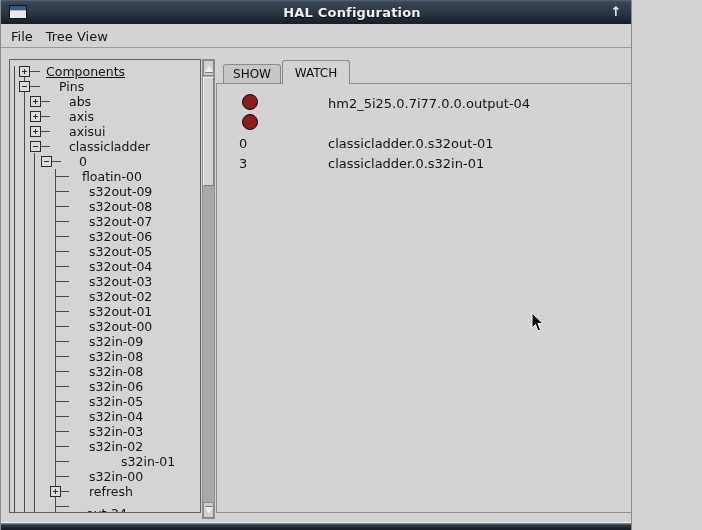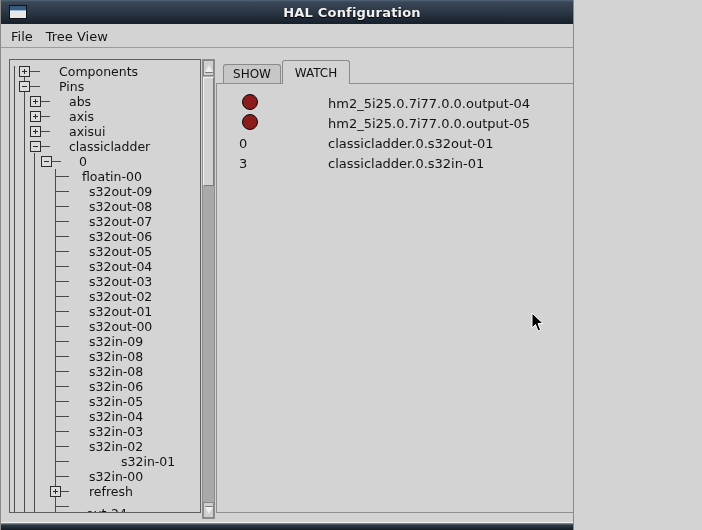--- a/index.html
+++ b/index.html
@@ -1,18 +1,18 @@
 <!DOCTYPE html>
 <html><head>
 <meta charset="utf-8">
 <style>
   * { margin:0; padding:0; box-sizing:border-box; }
   html,body { width:702px; height:530px; }
   body { font-family:"DejaVu Sans", sans-serif; background:#d3d3d3; }
-  .window { position:relative; width:574px; height:530px; background:#d3d3d3; overflow:hidden;
+  .window { position:relative; width:632px; height:530px; background:#d3d3d3; overflow:hidden;
             border-left:1px solid #8a8a8a; border-right:1px solid #8a8a8a; }
 
   
   .titlebar { position:absolute; left:0; top:0; width:702px; height:24px;
     background:linear-gradient(to bottom,#55657a 0%,#3a4756 8%,#2a3543 55%,#161f2b 100%);
     display:flex; align-items:center; }
   .win-icon { position:absolute; left:8px; top:5px; width:18px; height:14px;
     background:#e8e8e8; border:1px solid #0e141c; }
   .win-icon .wi-bar { position:absolute; left:0; top:0; right:0; height:5px;
     background:#3c5a80; border-bottom:1px solid #9cb8d8; display:block; }
@@ -112,21 +112,21 @@
 
     <div class="tree-panel">
       <div class="vline" style="left:4px;  top:6px;   bottom:0;"></div>
       <div class="vline" style="left:14px; top:12px;  bottom:0;"></div>
       <div class="vline" style="left:24px; top:93px;  bottom:0;"></div>
       <div class="vline" style="left:45px; top:109px; bottom:0;"></div>
       <div id="tree-view">
           <div class="tree-row" style="top: 4px;">
             <span class="tick" style="left: 19px; width: 11px;"></span>
             <span class="expander plus" style="left: 9px;"></span>
-            <span class="row-label" style="left: 49px;">Components</span>
+            <span class="row-label" style="left: 36px; text-decoration: underline;">Components</span>
           </div>
           <div class="tree-row" style="top: 19px;">
             <span class="tick" style="left: 19px; width: 11px;"></span>
             <span class="expander minus" style="left: 9px;"></span>
             <span class="row-label" style="left: 49px;">Pins</span>
           </div>
           <div class="tree-row" style="top: 34px;">
             <span class="tick" style="left: 30px; width: 10px;"></span>
             <span class="expander plus" style="left: 20px;"></span>
             <span class="row-label" style="left: 59px;">abs</span>
@@ -265,21 +265,20 @@
     </div>
 
     <div class="page">
       <div id="watch-rows">
           <div class="watch-row" style="top: 9px;">
             <span class="watch-led" style="background: rgb(139, 29, 29);"></span>
             <span class="watch-label">hm2_5i25.0.7i77.0.0.output-04</span>
           </div>
           <div class="watch-row" style="top: 29px;">
             <span class="watch-led" style="background: rgb(139, 29, 29);"></span>
-            <span class="watch-label">hm2_5i25.0.7i77.0.0.output-05</span>
           </div>
           <div class="watch-row" style="top: 49px;">
             <span class="watch-value">0</span>
             <span class="watch-label">classicladder.0.s32out-01</span>
           </div>
           <div class="watch-row" style="top: 69px;">
             <span class="watch-value">3</span>
             <span class="watch-label">classicladder.0.s32in-01</span>
           </div>
         </div>

